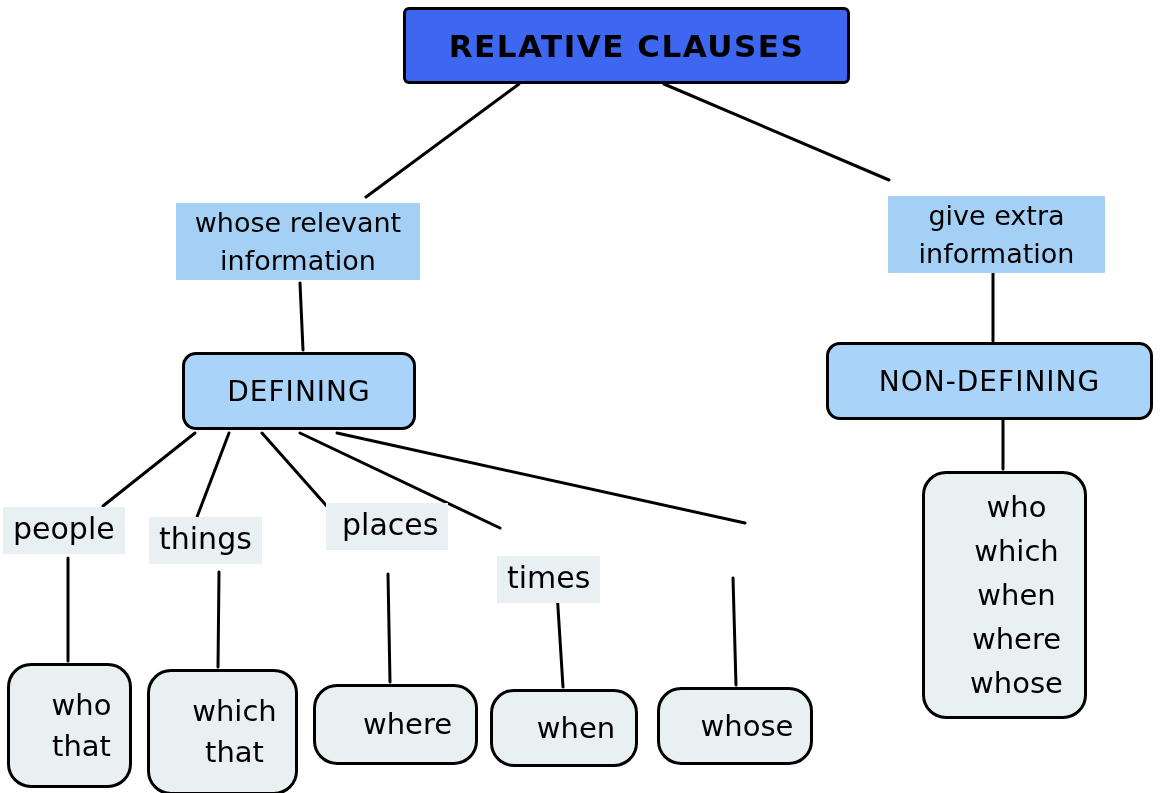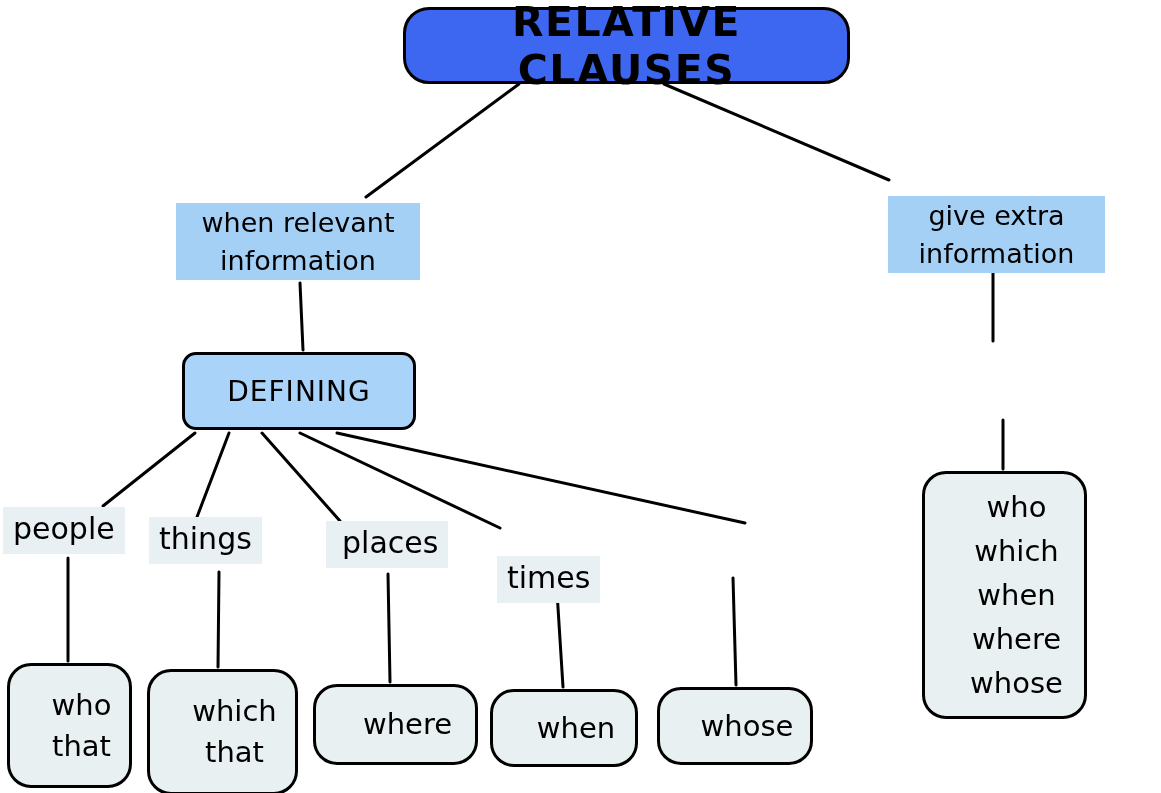--- a/index.html
+++ b/index.html
@@ -13,22 +13,22 @@
   }
   #edges{position:absolute;left:0;top:0;width:1161px;height:793px;}
 
   .node{position:absolute;display:flex;align-items:center;justify-content:center;
         text-align:center;box-sizing:border-box;}
 
   .root-box{
     left:403px;top:7px;width:447px;height:77px;
     background:var(--root-fill);
     border:3px solid var(--line);
-    border-radius:26px;
-    font-size:41px;font-weight:bold;letter-spacing:1.5px;
+    border-radius:6px;
+    font-size:31px;font-weight:bold;letter-spacing:1.5px;
   }
 
   .branch-label{
     background:var(--branch-fill);
     font-size:27px;line-height:38px;
     white-space:pre-line;
   }
   .branch-left{left:176px;top:203px;width:244px;height:77px;}
   .branch-right{left:888px;top:196px;width:217px;height:77px;}
 
@@ -43,21 +43,21 @@
 
   .cat-label{
     position:absolute;
     background:var(--label-fill);
     font-size:30px;
     padding:4px 10px 8px 10px;
     white-space:nowrap;
   }
   .cat-people{left:3px;top:507px;}
   .cat-things{left:149px;top:517px;}
-  .cat-places{left:326px;top:521px;padding-left:16px;}
+  .cat-places{left:326px;top:503px;padding-left:16px;}
   .cat-times{left:497px;top:556px;}
   .cat-possession{left:629px;top:525px;}
 
   .leaf-box{
     background:var(--leaf-fill);
     border:3px solid var(--line);
     border-radius:24px;
     font-size:29px;line-height:41px;
     white-space:pre-line;
     padding-left:24px;
@@ -87,28 +87,29 @@
       <line x1="68" y1="558" x2="68" y2="661" stroke="#000000" stroke-width="3" stroke-linecap="round"></line>
       <line x1="219" y1="572" x2="218" y2="667" stroke="#000000" stroke-width="3" stroke-linecap="round"></line>
       <line x1="388" y1="574" x2="390" y2="682" stroke="#000000" stroke-width="3" stroke-linecap="round"></line>
       <line x1="556" y1="576" x2="563" y2="687" stroke="#000000" stroke-width="3" stroke-linecap="round"></line>
       <line x1="733" y1="578" x2="736" y2="685" stroke="#000000" stroke-width="3" stroke-linecap="round"></line>
       <line x1="1003" y1="420" x2="1003" y2="469" stroke="#000000" stroke-width="3" stroke-linecap="round"></line>
     </svg>
 
   <div class="node root-box">RELATIVE CLAUSES</div>
 
-  <div class="node branch-label branch-left">when relevant
+  <div class="node branch-label branch-left">whose relevant
 information</div>
 
   <div class="node branch-label branch-right">give extra
 information</div>
 
   <div class="node type-box type-defining">DEFINING</div>
 
+  <div class="node type-box type-nondefining">NON-DEFINING</div>
 
   <div class="cat-label cat-things">things</div>
   <div class="cat-label cat-people">people</div>
   <div class="cat-label cat-places">places</div>
   <div class="cat-label cat-times">times</div>
 
   <div class="node leaf-box leaf-who-that">who
 that</div>
   <div class="node leaf-box leaf-which-that">which
 that</div>

